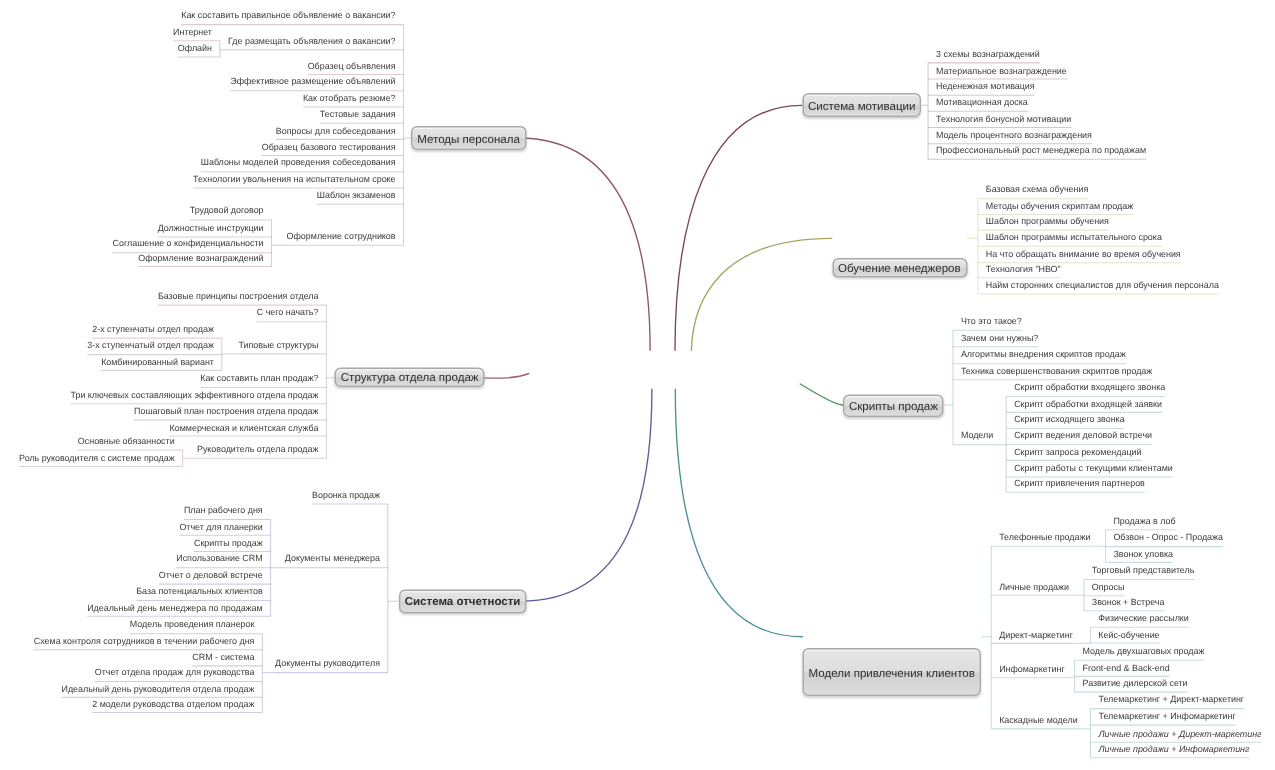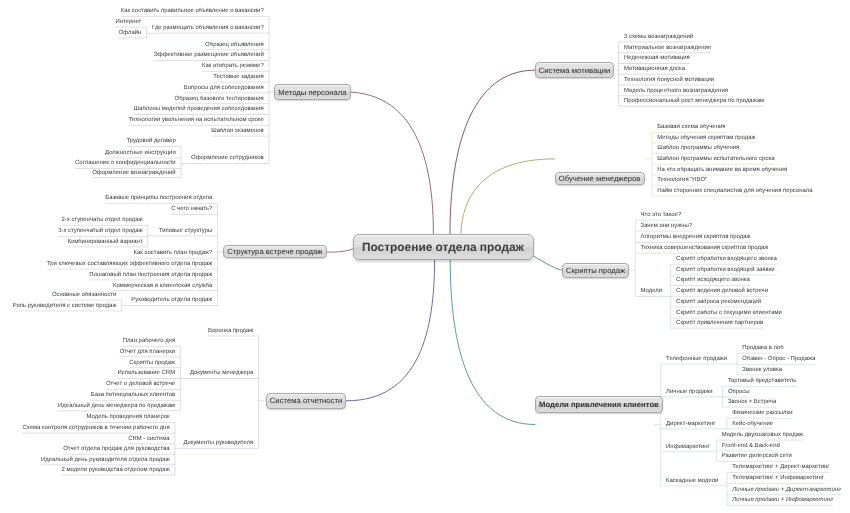--- a/index.html
+++ b/index.html
@@ -160,55 +160,54 @@
       <line x1="716.4" y1="461.4" x2="791.7468749999999" y2="461.4" stroke="#4d8f98" stroke-width="0.7" stroke-opacity="0.3"></line>
       <line x1="709.7718749999999" y1="451.8" x2="716.4" y2="451.8" stroke="#4d8f98" stroke-width="0.7" stroke-opacity="0.3"></line>
       <line x1="727" y1="472.4" x2="727" y2="505.2" stroke="#4d8f98" stroke-width="0.7" stroke-opacity="0.3"></line>
       <line x1="727" y1="472.4" x2="829.409375" y2="472.4" stroke="#4d8f98" stroke-width="0.7" stroke-opacity="0.3"></line>
       <line x1="727" y1="483.4" x2="823.846875" y2="483.4" stroke="#4d8f98" stroke-width="0.7" stroke-opacity="0.3"></line>
       <line x1="727" y1="494.8" x2="840.9875" y2="494.8" stroke="#4d8f98" stroke-width="0.7" stroke-opacity="0.3"></line>
       <line x1="727" y1="505.2" x2="832.95625" y2="505.2" stroke="#4d8f98" stroke-width="0.7" stroke-opacity="0.3"></line>
       <line x1="718.4281249999999" y1="485.9" x2="727" y2="485.9" stroke="#4d8f98" stroke-width="0.7" stroke-opacity="0.3"></line>
       <path d="M 450.2 259.5 C 450.2 350 470 424.5 534.9 424.5" fill="none" stroke="#4d8f98" stroke-width="0.9" stroke-linecap="round"></path>
     </svg>
-<div class="central" style="left: 352.5px; top: 233.5px; width: 181px; height: 26px;">Построение отдела продаж</div>
     <div class="topic" style="left: 274px; top: 84.25px; height: 15.5px;">Методы персонала</div>
     <div class="leaf rt" style="right: 586.3px; top: 8.2px;">Как составить правильное объявление о вакансии?</div>
     <div class="leaf rt" style="right: 586.3px; top: 25px;">Где размещать объявления о вакансии?</div>
     <div class="leaf rt" style="right: 586.3px; top: 41.5px;">Образец объявления</div>
     <div class="leaf rt" style="right: 586.3px; top: 52.3px;">Эффективное размещение объявлений</div>
     <div class="leaf rt" style="right: 586.3px; top: 63.1px;">Как отобрать резюме?</div>
     <div class="leaf rt" style="right: 586.3px; top: 73.9px;">Тестовые задания</div>
     <div class="leaf rt" style="right: 586.3px; top: 84.7px;">Вопросы для собеседования</div>
     <div class="leaf rt" style="right: 586.3px; top: 95.5px;">Образец базового тестирования</div>
     <div class="leaf rt" style="right: 586.3px; top: 106.3px;">Шаблоны моделей проведения собеседования</div>
     <div class="leaf rt" style="right: 586.3px; top: 117.1px;">Технологии увольнения на испытательном сроке</div>
     <div class="leaf rt" style="right: 586.3px; top: 127.9px;">Шаблон экзаменов</div>
     <div class="leaf rt" style="right: 586.3px; top: 155.3px;">Оформление сотрудников</div>
     <div class="leaf rt" style="right: 708.7px; top: 18.9px;">Интернет</div>
     <div class="leaf rt" style="right: 708.7px; top: 29.8px;">Офлайн</div>
     <div class="leaf rt" style="right: 674.3px; top: 138.4px;">Трудовой договор</div>
     <div class="leaf rt" style="right: 674.3px; top: 149.8px;">Должностные инструкции</div>
     <div class="leaf rt" style="right: 674.3px; top: 160.3px;">Соглашение о конфиденциальности</div>
     <div class="leaf rt" style="right: 674.3px; top: 169.5px;">Оформление вознаграждений</div>
-    <div class="topic" style="left: 223px; top: 245.3px; height: 13.2px;">Структура встрече продаж</div>
+    <div class="topic" style="left: 223px; top: 245.3px; height: 13.2px;">Структура отдела продаж</div>
     <div class="leaf rt" style="right: 637.7px; top: 195.2px;">Базовые принципы построения отдела</div>
     <div class="leaf rt" style="right: 637.7px; top: 206.3px;">С чего начать?</div>
     <div class="leaf rt" style="right: 637.7px; top: 227.7px;">Типовые структуры</div>
     <div class="leaf rt" style="right: 637.7px; top: 250.1px;">Как составить план продаж?</div>
     <div class="leaf rt" style="right: 637.7px; top: 260.9px;">Три ключевых составляющих эффективного отдела продаж</div>
     <div class="leaf rt" style="right: 637.7px; top: 271.7px;">Пошаговый план построения отдела продаж</div>
     <div class="leaf rt" style="right: 637.7px; top: 282.5px;">Коммерческая и клиентская служба</div>
     <div class="leaf rt" style="right: 637.7px; top: 297.3px;">Руководитель отдела продаж</div>
     <div class="leaf rt" style="right: 707.4px; top: 217.2px;">2-х ступенчаты отдел продаж</div>
     <div class="leaf rt" style="right: 707.4px; top: 228.2px;">3-х ступенчатый отдел продаж</div>
     <div class="leaf rt" style="right: 707.4px; top: 238.7px;">Комбинированный вариант</div>
     <div class="leaf rt" style="right: 733.6px; top: 291.8px;">Основные обязанности</div>
     <div class="leaf rt" style="right: 733.6px; top: 302.8px;">Роль руководителя с системе продаж</div>
-    <div class="topic" style="left: 265.6px; top: 393.05px; height: 15.5px;">Система отчетности</div>
+    <div class="topic" style="left: 265.6px; top: 393.05px; height: 15.5px; font-weight: bold;">Система отчетности</div>
     <div class="leaf rt" style="right: 596.7px; top: 327.8px;">Воронка продаж</div>
     <div class="leaf rt" style="right: 596.7px; top: 370.3px;">Документы менеджера</div>
     <div class="leaf rt" style="right: 596.7px; top: 440.2px;">Документы руководителя</div>
     <div class="leaf rt" style="right: 674.9px; top: 338.1px;">План рабочего дня</div>
     <div class="leaf rt" style="right: 674.9px; top: 348.6px;">Отчет для планерки</div>
     <div class="leaf rt" style="right: 674.9px; top: 359.5px;">Скрипты продаж</div>
     <div class="leaf rt" style="right: 674.9px; top: 370.3px;">Использование CRM</div>
     <div class="leaf rt" style="right: 674.9px; top: 381.2px;">Отчет о деловой встрече</div>
     <div class="leaf rt" style="right: 674.9px; top: 392.1px;">База потенциальных клиентов</div>
     <div class="leaf rt" style="right: 674.9px; top: 402.6px;">Идеальный день менеджера по продажам</div>
@@ -240,21 +239,21 @@
     <div class="leaf" style="left: 640.6px; top: 234.3px;">Алгоритмы внедрения скриптов продаж</div>
     <div class="leaf" style="left: 640.6px; top: 245px;">Техника совершенствования скриптов продаж</div>
     <div class="leaf" style="left: 640.6px; top: 288.3px;">Модели</div>
     <div class="leaf" style="left: 676.1px; top: 256.1px;">Скрипт обработки входящего звонка</div>
     <div class="leaf" style="left: 676.1px; top: 266.7px;">Скрипт обработки входящей заявки</div>
     <div class="leaf" style="left: 676.1px; top: 277.4px;">Скрипт исходящего звонка</div>
     <div class="leaf" style="left: 676.1px; top: 288.1px;">Скрипт ведения деловой встречи</div>
     <div class="leaf" style="left: 676.1px; top: 298.7px;">Скрипт запроса рекомендаций</div>
     <div class="leaf" style="left: 676.1px; top: 309.8px;">Скрипт работы с текущими клиентами</div>
     <div class="leaf" style="left: 676.1px; top: 320px;">Скрипт привлечения партнеров</div>
-    <div class="topic" style="left: 534.9px; top: 396px; height: 17px; font-weight: bold;">Модели привлечения клиентов</div>
+    <div class="topic" style="left: 534.9px; top: 432px; height: 32px;">Модели привлечения клиентов</div>
     <div class="leaf" style="left: 666.1px; top: 355.9px;">Телефонные продажи</div>
     <div class="leaf" style="left: 666.1px; top: 388.6px;">Личные продажи</div>
     <div class="leaf" style="left: 666.1px; top: 420.7px;">Директ-маркетинг</div>
     <div class="leaf" style="left: 666.1px; top: 443.6px;">Инфомаркетинг</div>
     <div class="leaf" style="left: 666.1px; top: 477.7px;">Каскадные модели</div>
     <div class="leaf" style="left: 742.3px; top: 344.9px;">Продажа в лоб</div>
     <div class="leaf" style="left: 742.3px; top: 356.2px;">Обзвон - Опрос - Продажа</div>
     <div class="leaf" style="left: 742.3px; top: 366.7px;">Звонок уловка</div>
     <div class="leaf" style="left: 727.9px; top: 378.1px;">Торговый представитель</div>
     <div class="leaf" style="left: 727.9px; top: 388.9px;">Опросы</div>

